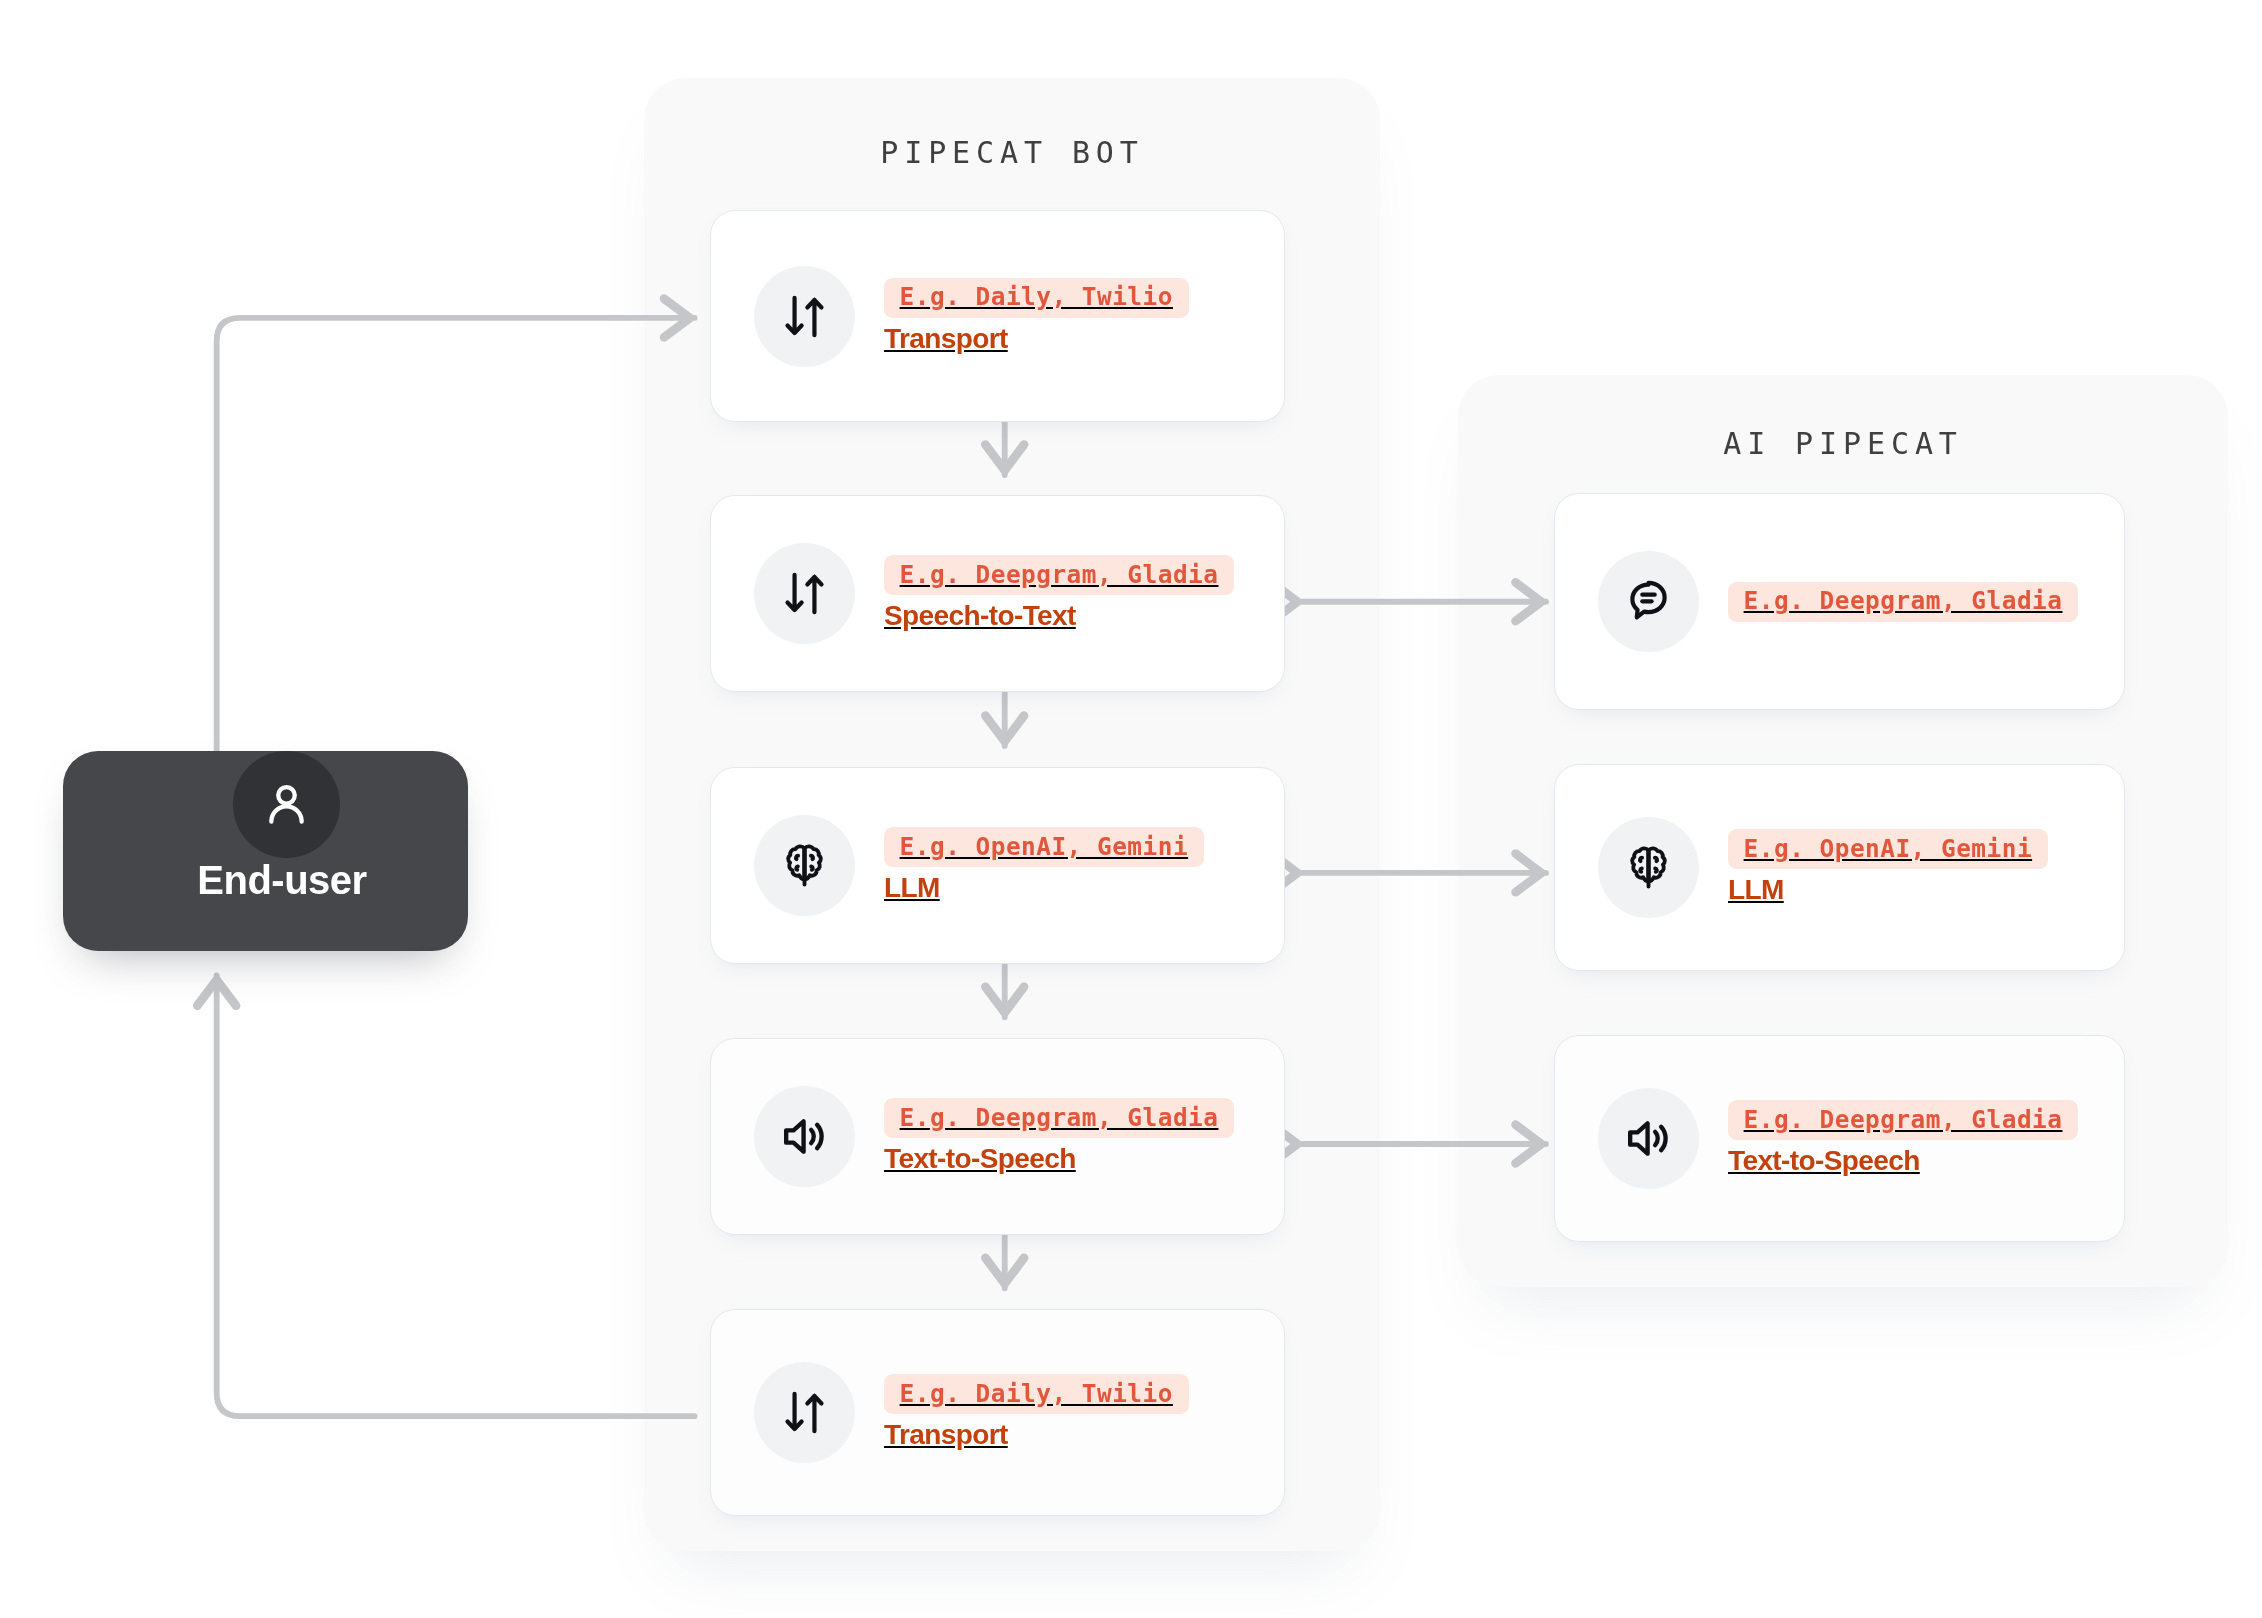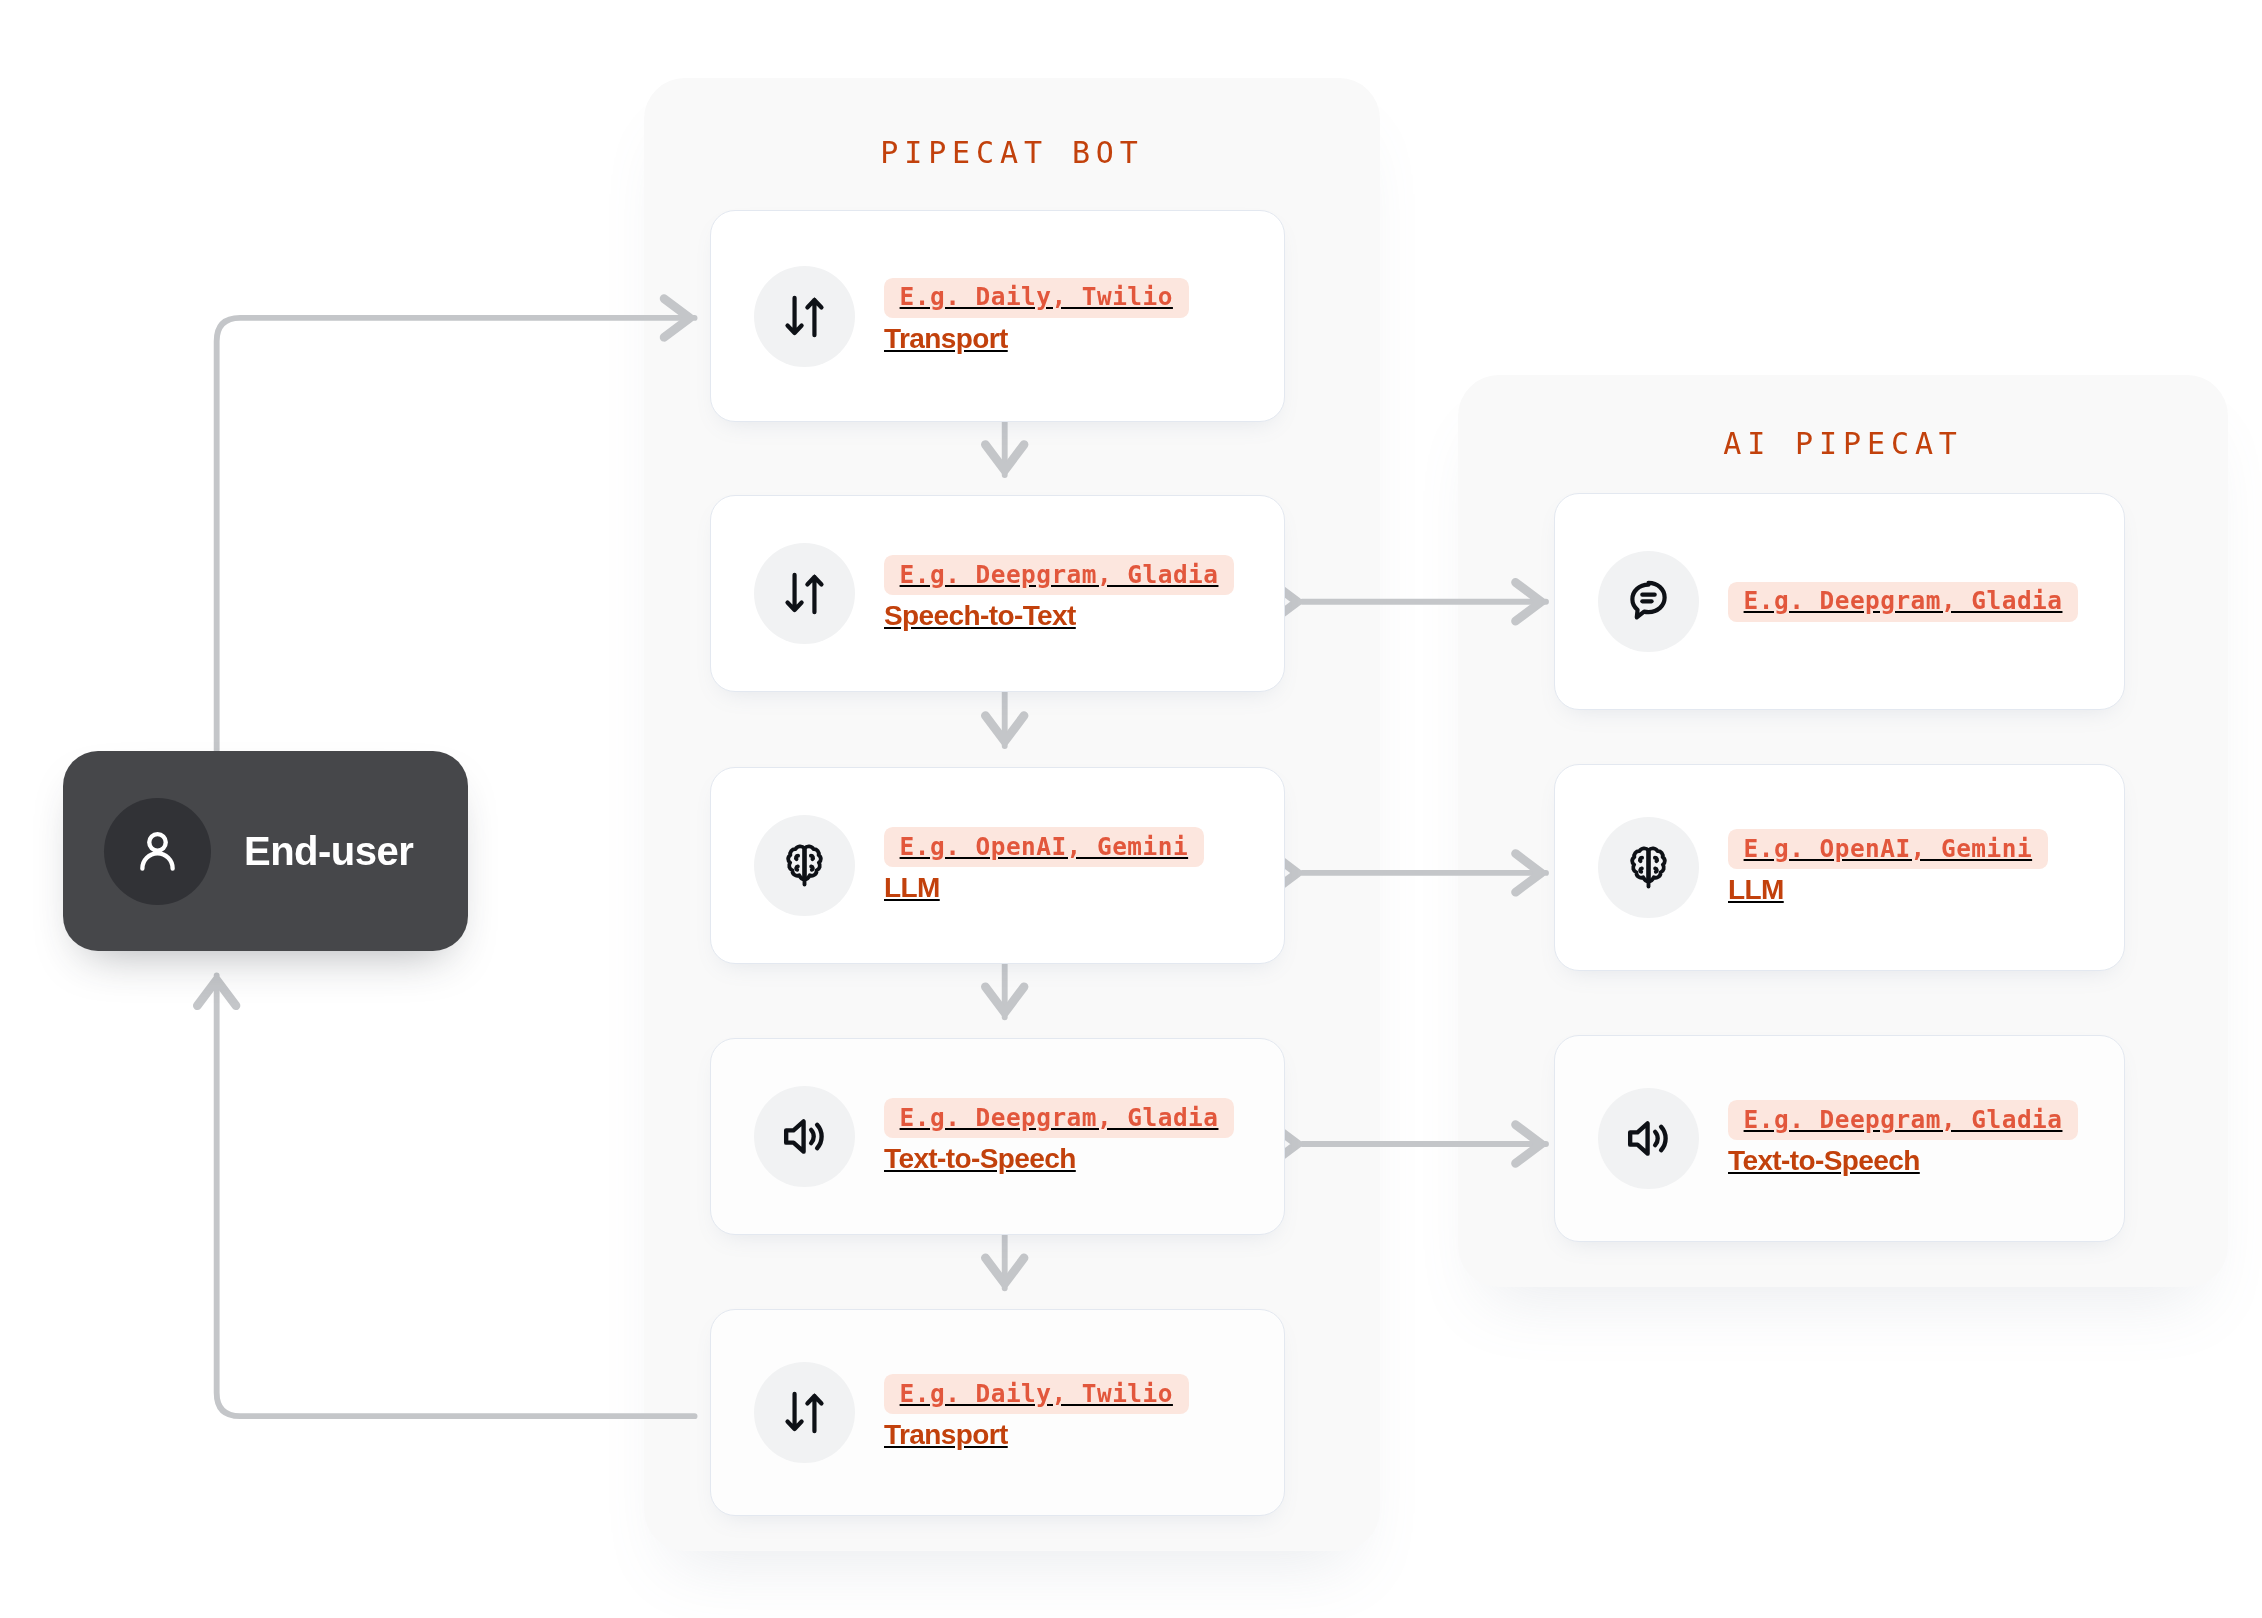--- a/index.html
+++ b/index.html
@@ -9,21 +9,21 @@
   #stage{position:absolute;inset:0;}
 
   
   .panel{position:absolute;background:#F9F9F9;border-radius:41px;
          box-shadow:0 39px 68px -29px rgba(120,130,150,.16);}
   #panel-pipecat{left:644px;top:78px;width:736px;height:1473px;}
   #panel-ai{left:1458px;top:375px;width:770px;height:912px;}
 
   .panel-title{position:absolute;left:0;right:0;text-align:center;
       font-family:"DejaVu Sans Mono","Liberation Mono",monospace;
-      font-size:30px;letter-spacing:5.9px;color:#c2410c;font-weight:400;white-space:nowrap;}
+      font-size:30px;letter-spacing:5.9px;color:#404040;font-weight:400;white-space:nowrap;}
   #panel-pipecat .panel-title{top:57px;}
   #panel-ai .panel-title{top:51px;}
 
   
   .card{position:absolute;background:#FFFFFF;border:1.5px solid #E3E8F0;
         border-radius:25px;box-sizing:border-box;
         box-shadow:0 9.8px 25px -11.7px rgba(110,125,155,.18);
         display:flex;align-items:center;}
   .card.soft{background:#FDFDFD;}
   .icon-circle{width:101px;height:101px;border-radius:50%;background:#F1F2F3;
@@ -34,21 +34,21 @@
   .badge{display:inline-block;background:#FCE6DE;color:#E2573C;
         font-family:"DejaVu Sans Mono","Liberation Mono",monospace;
         font-weight:700;font-size:24.4px;letter-spacing:0.5px;
         padding:7.8px 15.6px;border-radius:8.8px;white-space:nowrap;line-height:1;}
   .card-title{font-size:28px;font-weight:700;color:#c2410c;
         letter-spacing:-0.6px;line-height:1.1;white-space:nowrap;}
 
   
   #end-user{position:absolute;left:63px;top:751px;width:405px;height:200px;
         background:#46474A;border-radius:35px;display:flex;align-items:center;
-        box-shadow:0 21.5px 47px -21.5px rgba(40,44,55,.40);}
+        box-shadow:0 21.5px 47px -21.5px rgba(40,44,55,.40);flex-direction:column;}
   #end-user .eu-circle{width:107px;height:107px;border-radius:50%;background:#313236;
         margin-left:41px;flex:0 0 107px;display:flex;align-items:center;justify-content:center;}
   #end-user .eu-label{margin-left:33px;color:#FFFFFF;font-size:40px;font-weight:700;
         letter-spacing:-0.5px;white-space:nowrap;}
 
   
   #wires{position:absolute;left:0;top:0;width:2263px;height:1619px;
          pointer-events:none;overflow:visible;}
 </style>
 </head>

